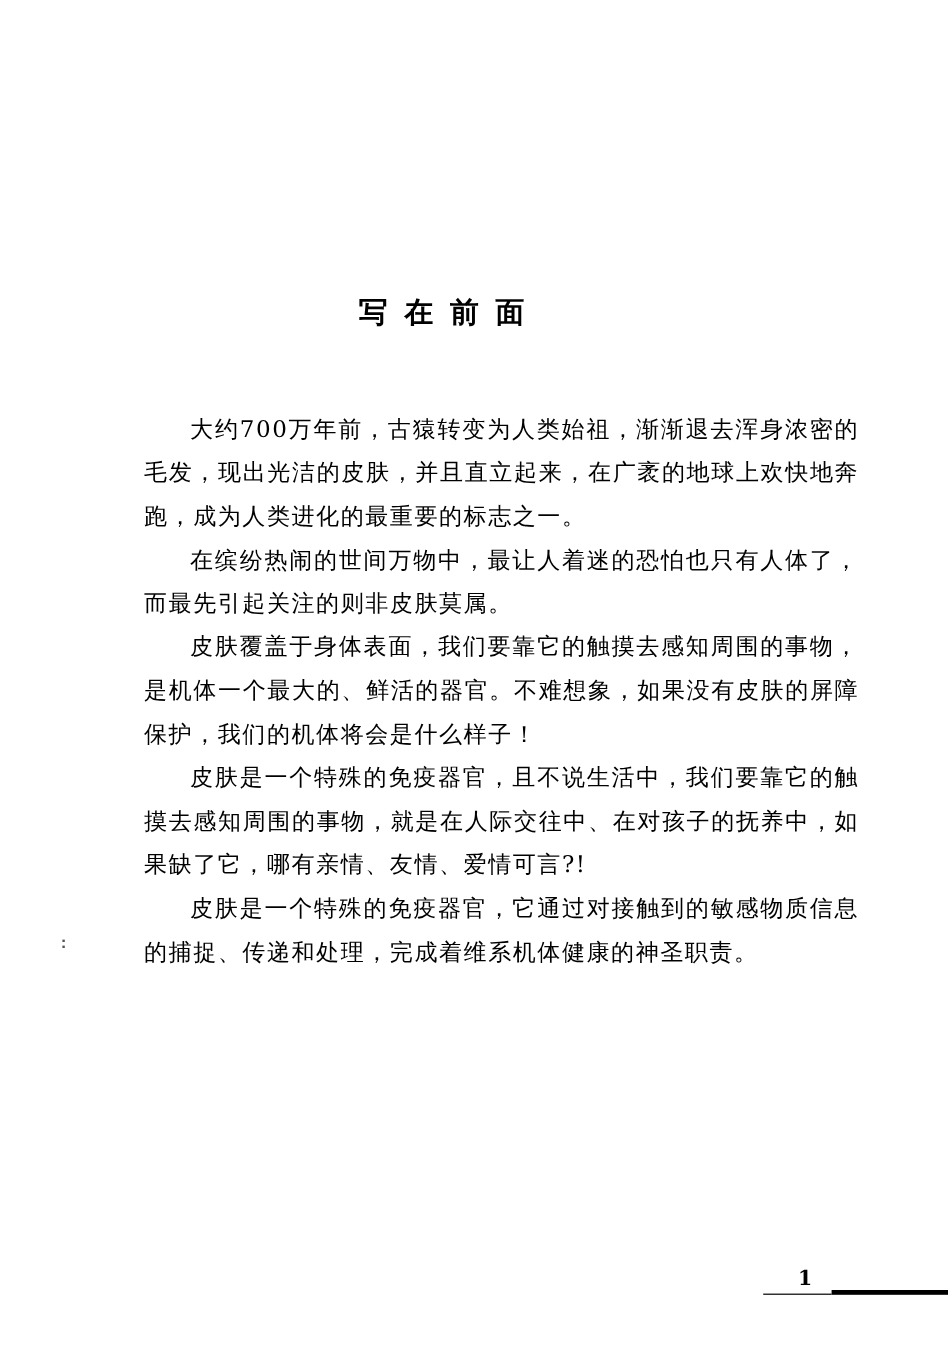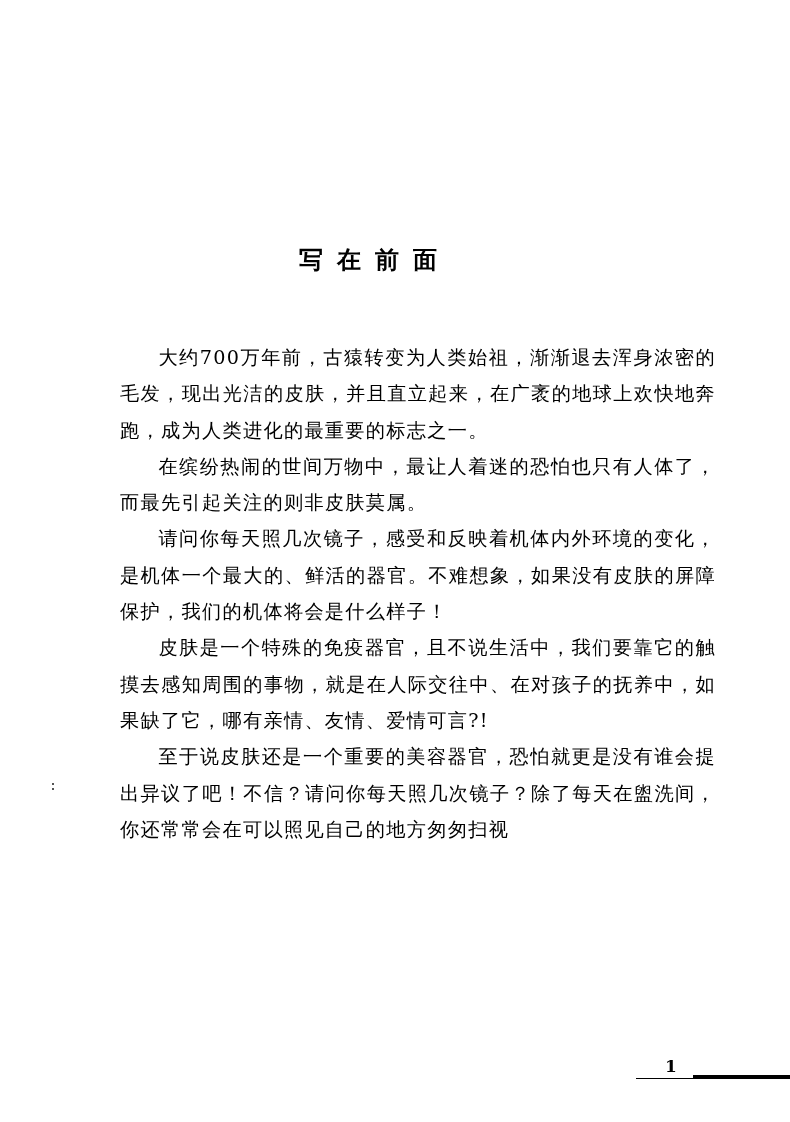--- a/index.html
+++ b/index.html
@@ -19,23 +19,23 @@
 </style>
 </head>
 <body>
 
 <div>
   <h1 class="title">写在前面</h1>
 
   <div class="body-text">
     <p class="para">大约700万年前，古猿转变为人类始祖，渐渐退去浑身浓密的毛发，现出光洁的皮肤，并且直立起来，在广袤的地球上欢快地奔跑，成为人类进化的最重要的标志之一。</p>
     <p class="para">在缤纷热闹的世间万物中，最让人着迷的恐怕也只有人体了，而最先引起关注的则非皮肤莫属。</p>
-    <p class="para">请问你每天照几次镜子，感受和反映着机体内外环境的变化，是机体一个最大的、鲜活的器官。不难想象，如果没有皮肤的屏障保护，我们的机体将会是什么样子！</p>
+    <p class="para">皮肤覆盖于身体表面，我们要靠它的触摸去感知周围的事物，是机体一个最大的、鲜活的器官。不难想象，如果没有皮肤的屏障保护，我们的机体将会是什么样子！</p>
     <p class="para">皮肤是一个特殊的免疫器官，且不说生活中，我们要靠它的触摸去感知周围的事物，就是在人际交往中、在对孩子的抚养中，如果缺了它，哪有亲情、友情、爱情可言?!</p>
-    <p class="para">至于说皮肤还是一个重要的美容器官，恐怕就更是没有谁会提出异议了吧！不信？请问你每天照几次镜子？除了每天在盥洗间，你还常常会在可以照见自己的地方匆匆扫视</p>
+    <p class="para">皮肤是一个特殊的免疫器官，它通过对接触到的敏感物质信息的捕捉、传递和处理，完成着维系机体健康的神圣职责。</p>
   </div>
 
   <div class="marks">
       <span></span>
       <span></span>
     </div>
 
   <div class="footer">
     <span class="page-num">1</span>
     <div class="rule-thin"></div>

